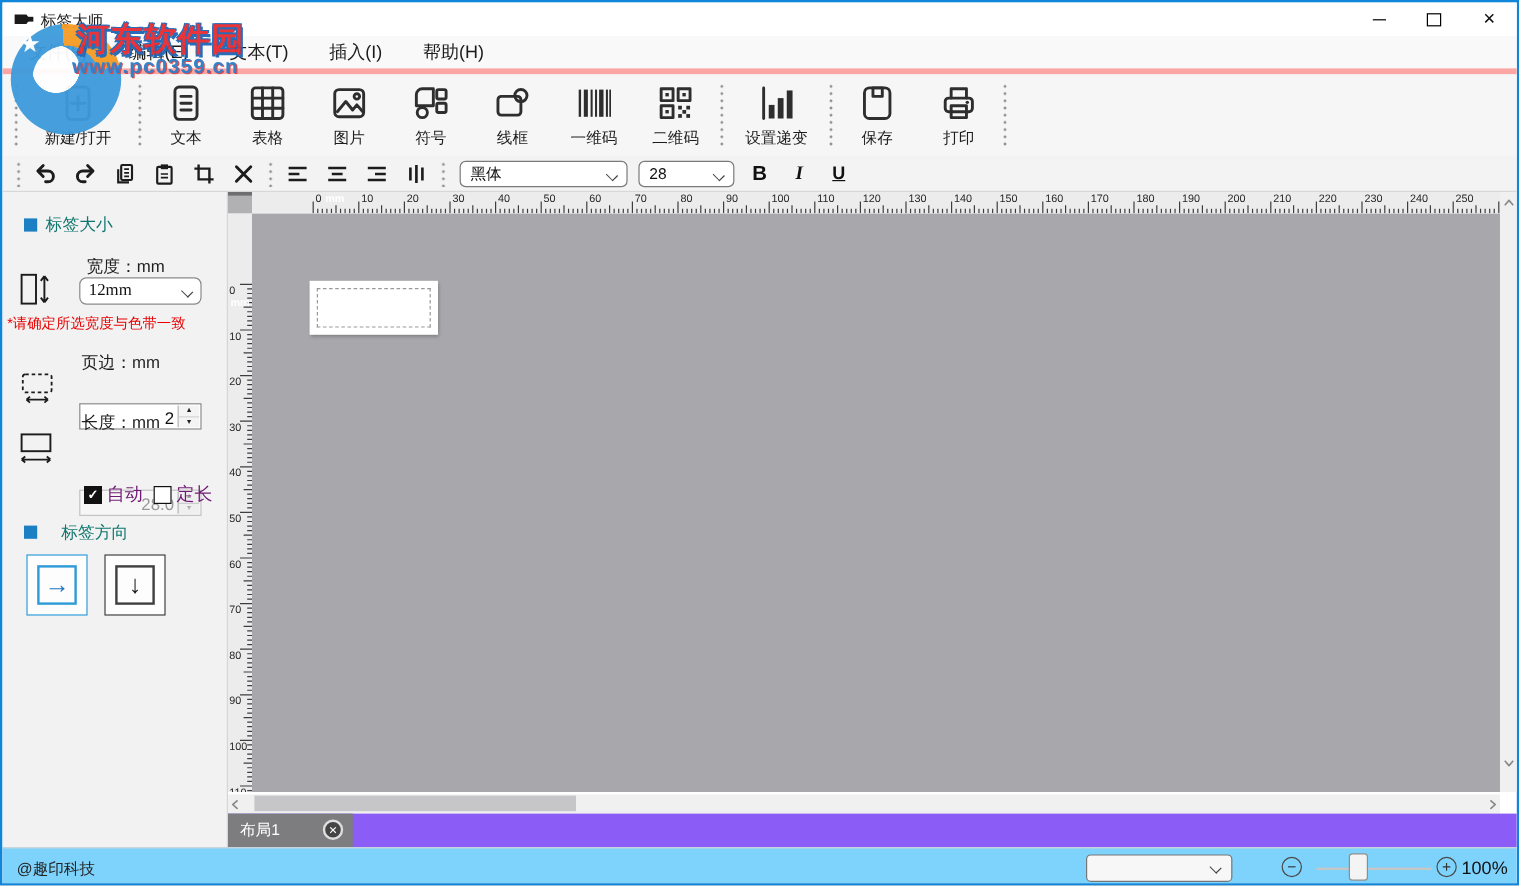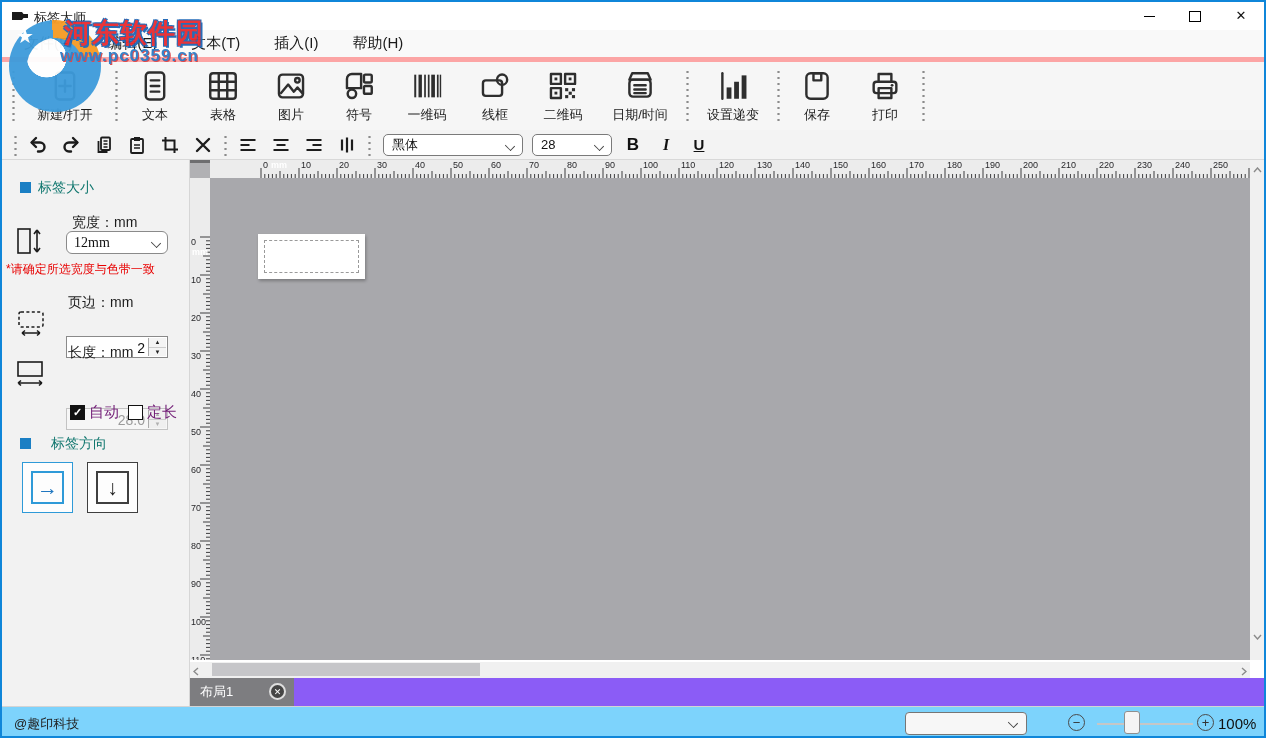--- a/index.html
+++ b/index.html
@@ -149,60 +149,52 @@
       <svg width="34" height="34" viewBox="0 0 24 24">
           <path class="ic" d="M13.5 3.5H7a3.5 3.5 0 0 0-3.5 3.5v6.5h10z"></path>
           <circle class="ic" cx="7" cy="17.5" r="3"></circle>
           <rect class="ic" x="15.5" y="4" width="5.5" height="5.5" rx="1"></rect>
           <rect class="ic" x="15.5" y="12" width="5.5" height="5.5" rx="1"></rect>
         </svg>
       <span class="tb1-label">符号</span>
     </div>
     <div class="tb1-item">
       <svg width="34" height="34" viewBox="0 0 24 24">
+          <rect class="ic" x="3.5" y="8" width="13.5" height="11" rx="2"></rect>
+          <circle class="ic" cx="17" cy="7.5" r="3.6"></circle>
+        </svg>
+      <span class="tb1-label">线框</span>
+    </div>
+    <div class="tb1-item">
+      <svg width="34" height="34" viewBox="0 0 24 24">
           <rect class="icf" x="3" y="4" width="1.4" height="16"></rect>
           <rect class="icf" x="6" y="4" width="2.4" height="16"></rect>
           <rect class="icf" x="10" y="4" width="1.2" height="16"></rect>
           <rect class="icf" x="12.6" y="4" width="1.2" height="16"></rect>
           <rect class="icf" x="15" y="4" width="2.6" height="16"></rect>
           <rect class="icf" x="19" y="4" width="1.2" height="16"></rect>
           <rect class="icf" x="21" y="4" width="1" height="16"></rect>
         </svg>
       <span class="tb1-label">一维码</span>
-    </div>
-    <div class="tb1-item">
-      <svg width="34" height="34" viewBox="0 0 24 24">
-          <rect class="ic" x="3.5" y="8" width="13.5" height="11" rx="2"></rect>
-          <circle class="ic" cx="17" cy="7.5" r="3.6"></circle>
-        </svg>
-      <span class="tb1-label">线框</span>
     </div>
     <div class="tb1-item">
       <svg width="34" height="34" viewBox="0 0 24 24">
           <rect class="ic" x="3.5" y="3.5" width="7" height="7"></rect>
           <rect class="icf" x="6" y="6" width="2" height="2"></rect>
           <rect class="ic" x="13.5" y="3.5" width="7" height="7"></rect>
           <rect class="icf" x="16" y="6" width="2" height="2"></rect>
           <rect class="ic" x="3.5" y="13.5" width="7" height="7"></rect>
           <rect class="icf" x="6" y="16" width="2" height="2"></rect>
           <rect class="icf" x="13.5" y="13.5" width="2.2" height="2.2"></rect>
           <rect class="icf" x="18.3" y="13.5" width="2.2" height="2.2"></rect>
           <rect class="icf" x="16" y="16" width="2.2" height="2.2"></rect>
           <rect class="icf" x="13.5" y="18.4" width="2.2" height="2.2"></rect>
           <rect class="icf" x="18.3" y="18.4" width="2.2" height="2.2"></rect>
         </svg>
       <span class="tb1-label">二维码</span>
-    </div>
-    <div class="tb1-item w80">
-      <svg width="34" height="34" viewBox="0 0 24 24">
-          <path class="ic" d="M6.5 3h11l2 4.5h-15z"></path>
-          <rect class="ic" x="4.5" y="7.5" width="15" height="12" rx="2.5"></rect>
-          <path class="ic" d="M8 11.5h8M8 14.5h8M8 17h8"></path>
-        </svg>
-      <span class="tb1-label">日期/时间</span>
     </div>
     <div class="dsep h56"></div>
     <div class="tb1-item w76">
       <svg width="34" height="34" viewBox="0 0 24 24">
           <path class="ic" d="M4.5 3v18"></path>
           <rect class="icf" x="7.5" y="13" width="3.4" height="8"></rect>
           <rect class="icf" x="12.8" y="9" width="3.4" height="12"></rect>
           <rect class="icf" x="18.1" y="4.5" width="3.4" height="16.5"></rect>
         </svg>
       <span class="tb1-label">设置递变</span>

